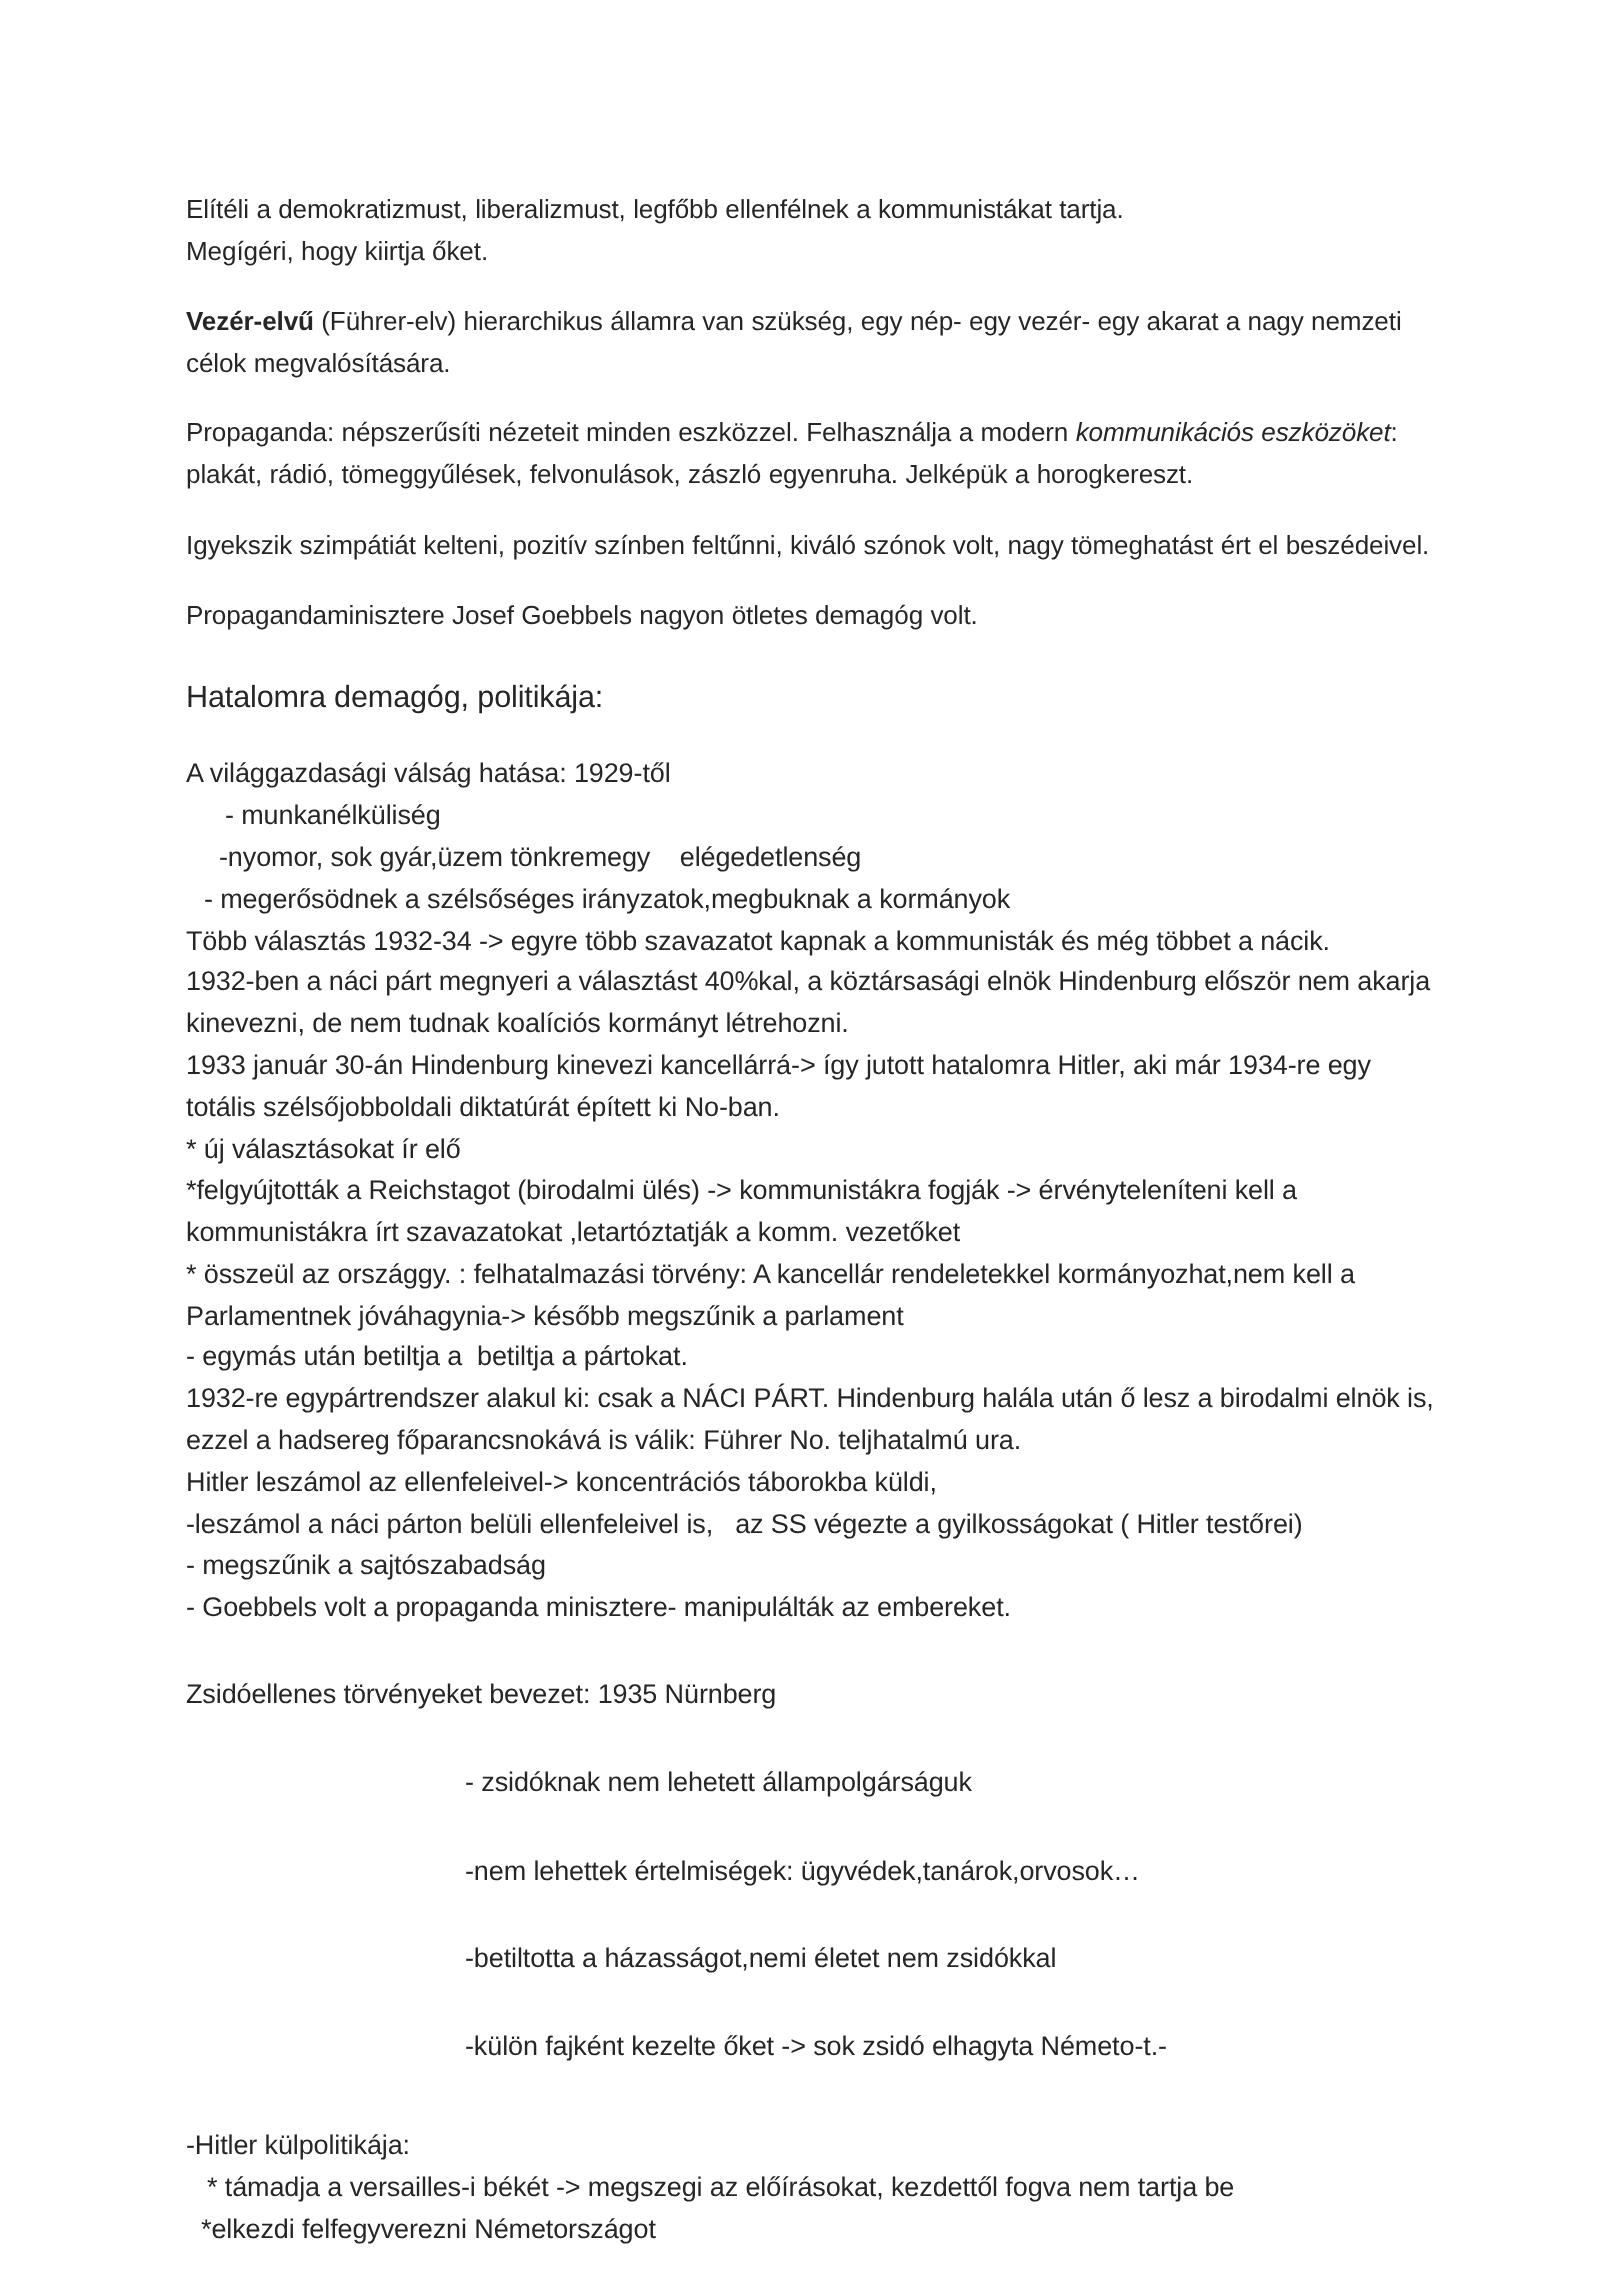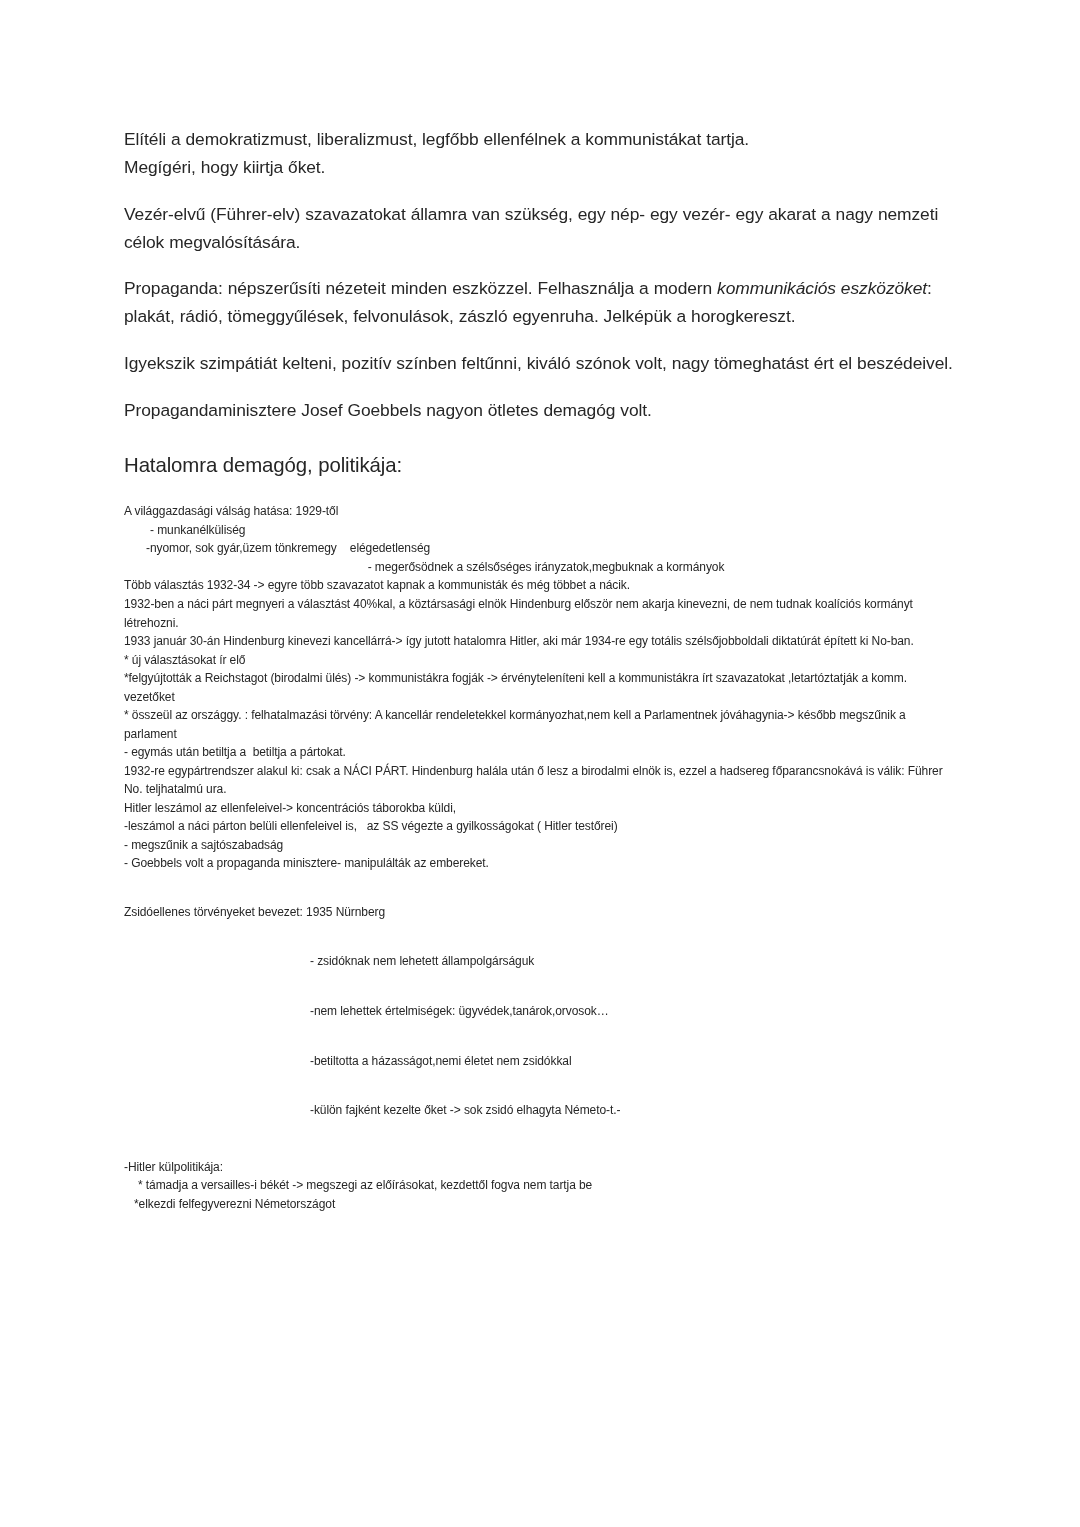--- a/index.html
+++ b/index.html
@@ -32,65 +32,65 @@
   }
 
   
   .para {
     font-size: 17.4px;
     line-height: 1.60;
     margin: 0 0 19px 0;
     letter-spacing: -0.08px;
     word-spacing: 0.2px;
   }
-  b, .bold { font-weight: 400; }
+  b, .bold { font-weight: 700; }
   i, .ital { font-style: italic; }
 
   
   .heading {
     font-size: 20.4px;
     line-height: 1.45;
     font-weight: 400;
     margin: 26px 0 22px 0;
     letter-spacing: -0.1px;
   }
 
   
   .lines {
-    font-size: 12px;
+    font-size: 18px;
     line-height: 1.545;
     letter-spacing: -0.08px;
   }
   .ln {
     white-space: pre-wrap;
     margin: 0;
   }
   .ln.wrap {
     white-space: normal;
   }
   
   .i1 { padding-left: 0px; }
   .i2 { padding-left: 26px; }
   .i3 { padding-left: 22px; }
-  .i4 { padding-left: 12px; text-align: center; }
+  .i4 { padding-left: 12px; }
   .i5 { padding-left: 10px; }
   .i6 { padding-left: 186px; margin-top: 31px; }
   .i7 { padding-left: 14px; }
   .gap-md { height: 30px; }
   .gap-lg { height: 38px; }
 </style>
 </head>
 <body>
 
 <div class="page">
   <div class="content">
 
     <p class="para"><span>Elítéli a demokratizmust, liberalizmust, legfőbb ellenfélnek a kommunistákat tartja.</span><br><span>Megígéri, hogy kiirtja őket.</span></p>
 
-    <p class="para"><b>Vezér-elvű</b><span> (Führer-elv) szavazatokat államra van szükség, egy nép- egy vezér- egy akarat a nagy nemzeti célok megvalósítására.</span></p>
+    <p class="para"><b>Vezér-elvű</b><span> (Führer-elv) hierarchikus államra van szükség, egy nép- egy vezér- egy akarat a nagy nemzeti célok megvalósítására.</span></p>
 
     <p class="para"><span>Propaganda: népszerűsíti nézeteit minden eszközzel. Felhasználja a modern </span><i>kommunikációs eszközöket</i><span>: plakát, rádió, tömeggyűlések, felvonulások, zászló egyenruha. Jelképük a horogkereszt.</span></p>
 
     <p class="para"><span>Igyekszik szimpátiát kelteni, pozitív színben feltűnni, kiváló szónok volt, nagy tömeghatást ért el beszédeivel.</span></p>
 
     <p class="para"><span>Propagandaminisztere Josef Goebbels nagyon ötletes demagóg volt.</span></p>
 
     <h2 class="heading">Hatalomra demagóg, politikája:</h2>
 
     <div class="lines">

